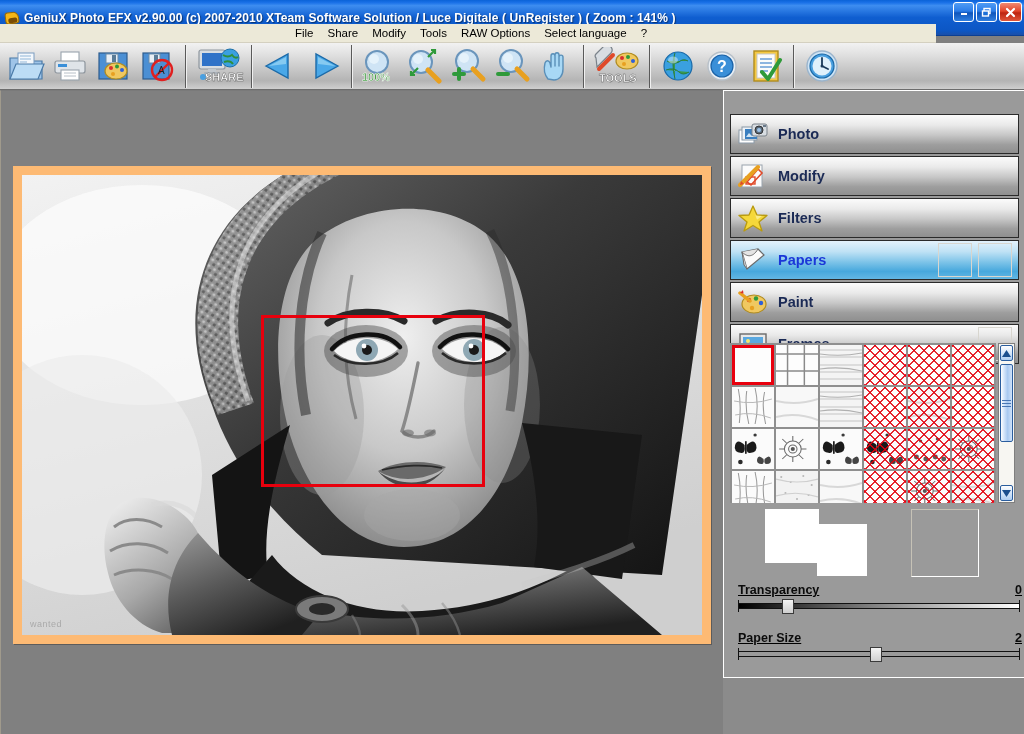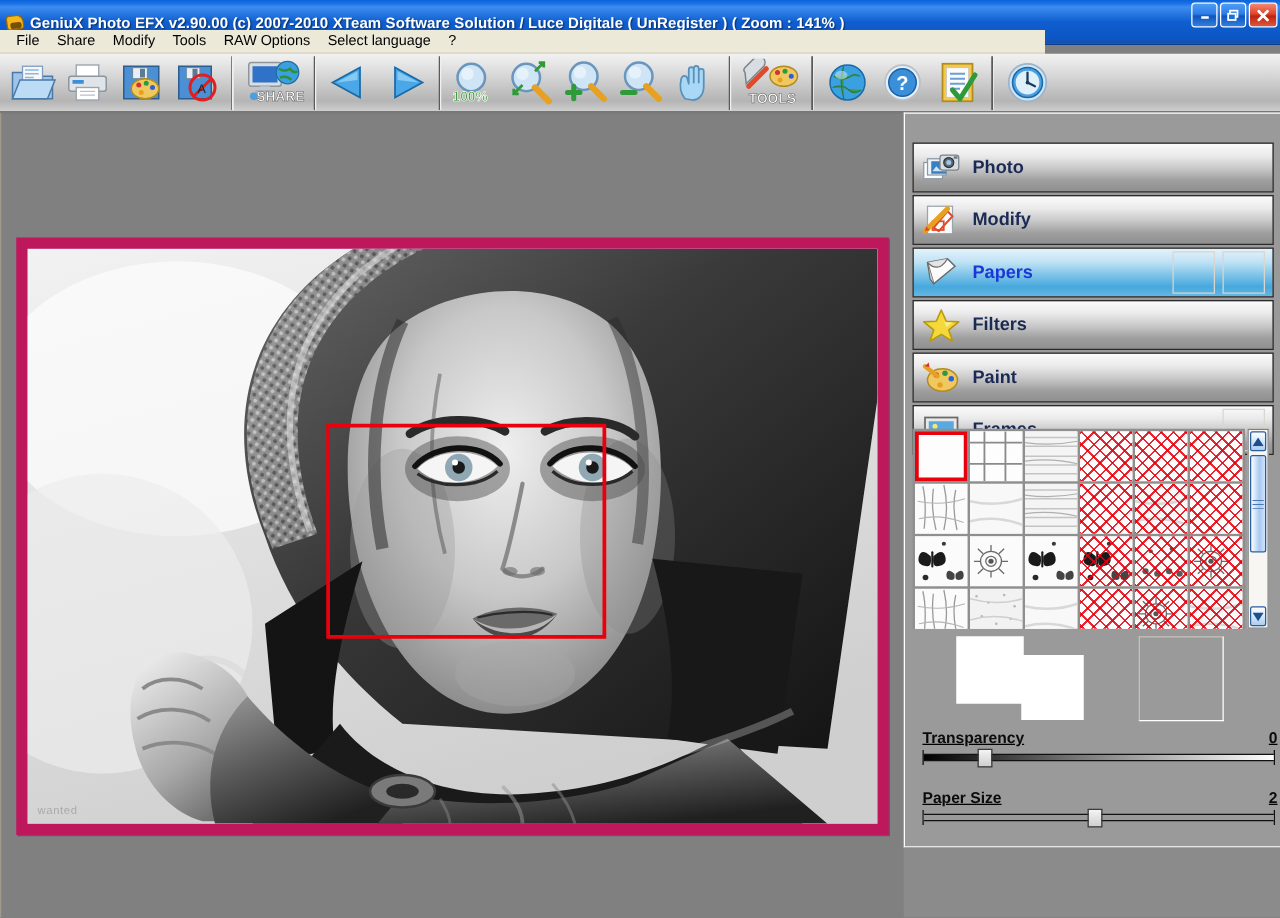--- a/index.html
+++ b/index.html
@@ -43,23 +43,24 @@
     color:#fff; font-size:11px; font-weight:bold; line-height:1;
   }
   .winbtn.close {
     background:linear-gradient(180deg,#f08a72 0%,#e2452a 45%,#bd2410 55%,#e0563a 100%);
     width:23px;
   }
   .winbtn svg { display:block; }
 
   
   .menubar {
-    position:absolute; left:0; top:24px; width:836px; height:19px;
+    position:absolute; left:0; top:24px; width:936px; height:19px;
     background:#ece9d8; display:flex; align-items:center; padding-left:6px;
     border-bottom:1px solid #d4d0c0;
+    justify-content:center;
   }
   .menuitem {
     font-size:11.5px; color:#000; padding:2px 7px; white-space:nowrap;
     font-family:"Liberation Sans", sans-serif;
   }
 
   
   .toolbar {
     position:absolute; left:0; top:43px; width:1024px; height:47px;
     background:linear-gradient(180deg,#f2f2f2 0%,#e3e3e3 22%,#c9c9c9 55%,#b4b4b4 82%,#cfcfcf 100%);
@@ -75,22 +76,22 @@
   }
   .tbtn svg { display:block; }
   .tbtn.wide { width:54px; }
 
   
   .workarea {
     position:absolute; left:0; top:90px; width:722px; height:644px;
     background:#808080; border-left:1px solid #a09a8c; border-top:1px solid #7a7a7a;
   }
   .photo-frame {
-    position:absolute; left:12px; top:99px; width:698px; height:478px;
-    background:#be185d; padding:9px;
+    position:absolute; left:12px; top:75px; width:698px; height:478px;
+    background:#fdba74; padding:9px;
     box-shadow:1px 1px 0 #5c5c5c;
   }
   .photo-inner { position:relative; width:100%; height:100%; overflow:hidden; background:#cfcfcf; }
   .photo-inner svg { display:block; width:100%; height:100%; }
   .sel-rect {
     position:absolute; left:239px; top:140px; width:224px; height:172px;
     border:3px solid #e8000d; pointer-events:none;
   }
   .watermark {
     position:absolute; left:8px; bottom:6px; font-size:9px; color:#9b9b9b;
@@ -570,41 +571,41 @@
             <rect x="4" y="2" width="20" height="22" fill="#fbfbfb" stroke="#9aa4ae" stroke-width="1"></rect>
             <path d="M9 19 L20 6 L24 10 L13 22 Z" fill="none" stroke="#e04a2a" stroke-width="1.6"></path>
             <rect x="8" y="14" width="9" height="7" fill="none" stroke="#e04a2a" stroke-width="1.4"></rect>
             <path d="M2 22 L20 4" stroke="#e8a020" stroke-width="4" stroke-linecap="round"></path>
             <path d="M2 22 l4 -1 l-3 -3 Z" fill="#e04a2a"></path>
           </svg>
         </div>
         <div class="clabel">Modify</div>
       </div>
 
+      <div class="cat">
+        <div class="cicon">
+          <svg width="30" height="28" viewBox="0 0 30 28">
+            <path d="M15 2 L19 11 L29 11.5 L21 18 L24 27 L15 21.5 L6 27 L9 18 L1 11.5 L11 11 Z" fill="#f5d83a" stroke="#b89a10" stroke-width="1.3" stroke-linejoin="round"></path>
+            <path d="M15 5 L17.6 11.6 L24 12 L19 15.8" fill="#fbf0a0" opacity=".8"></path>
+          </svg>
+        </div>
+        <div class="clabel">Filters</div>
+      </div>
+
       <div class="cat sel">
         <div class="cicon">
           <svg width="30" height="26" viewBox="0 0 30 26">
             <path d="M4 5 L20 2 L26 8 L9 22 Z" fill="#fbfbfb" stroke="#6a6a6a" stroke-width="1.2"></path>
             <path d="M4 5 C8 9 14 12 20 2" fill="#e4e4e4" stroke="#6a6a6a" stroke-width="1"></path>
             <path d="M9 22 L6 18 L4 5" fill="#d4d4d4" stroke="#6a6a6a" stroke-width="1"></path>
           </svg>
         </div>
         <div class="clabel">Papers</div>
         <div class="slot a"></div>
         <div class="slot b"></div>
-      </div>
-
-      <div class="cat">
-        <div class="cicon">
-          <svg width="30" height="28" viewBox="0 0 30 28">
-            <path d="M15 2 L19 11 L29 11.5 L21 18 L24 27 L15 21.5 L6 27 L9 18 L1 11.5 L11 11 Z" fill="#f5d83a" stroke="#b89a10" stroke-width="1.3" stroke-linejoin="round"></path>
-            <path d="M15 5 L17.6 11.6 L24 12 L19 15.8" fill="#fbf0a0" opacity=".8"></path>
-          </svg>
-        </div>
-        <div class="clabel">Filters</div>
       </div>
 
       <div class="cat">
         <div class="cicon">
           <svg width="30" height="26" viewBox="0 0 30 26">
             <ellipse cx="16" cy="15" rx="12" ry="9" fill="#f0c860" stroke="#b08c20" stroke-width="1.2"></ellipse>
             <circle cx="11" cy="11" r="2.2" fill="#d82f2f"></circle>
             <circle cx="18" cy="9.5" r="2.2" fill="#2f9a3a"></circle>
             <circle cx="23" cy="14" r="2.2" fill="#2f5fd8"></circle>
             <circle cx="14" cy="19" r="2.2" fill="#e8a020"></circle>

